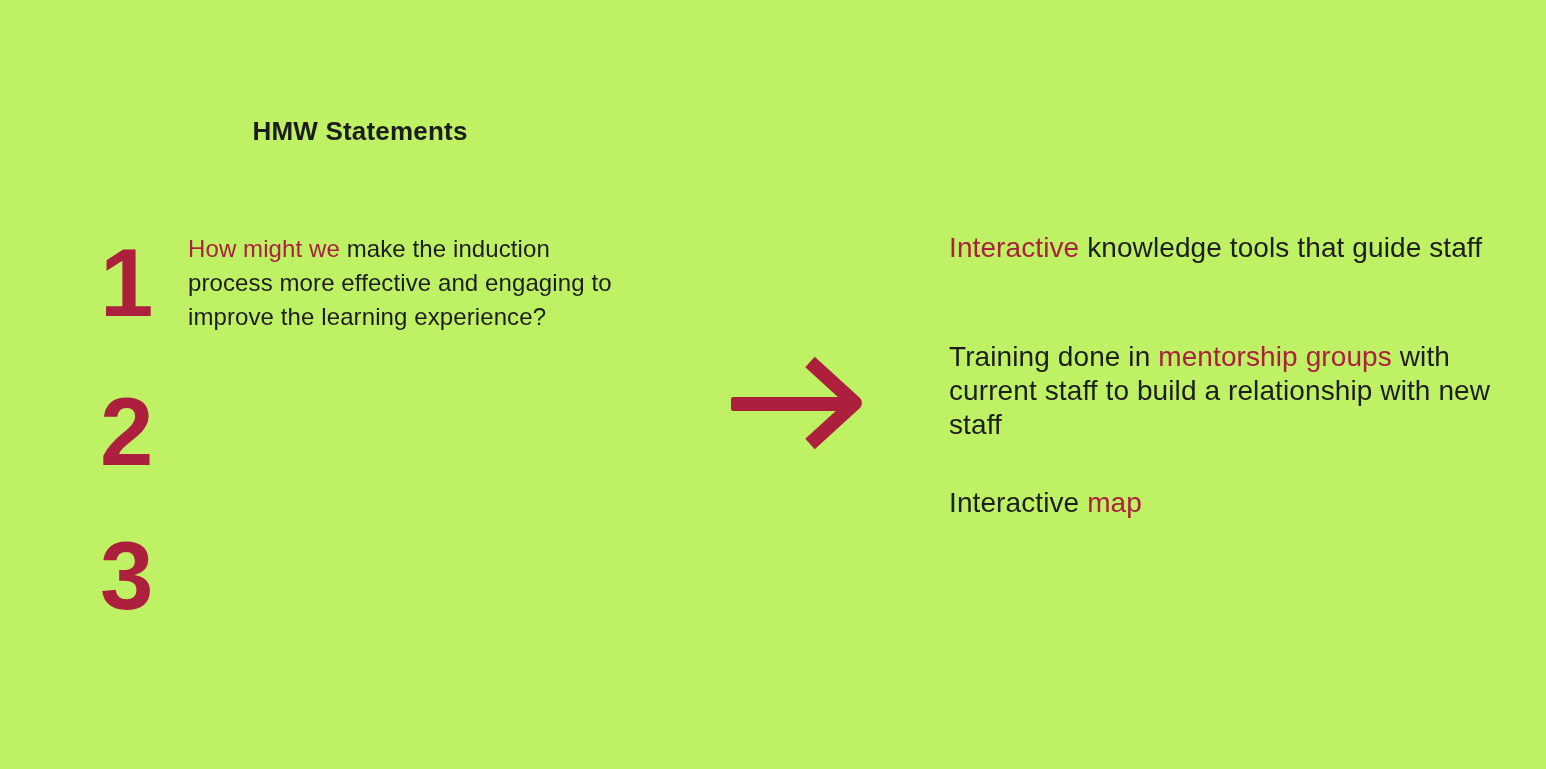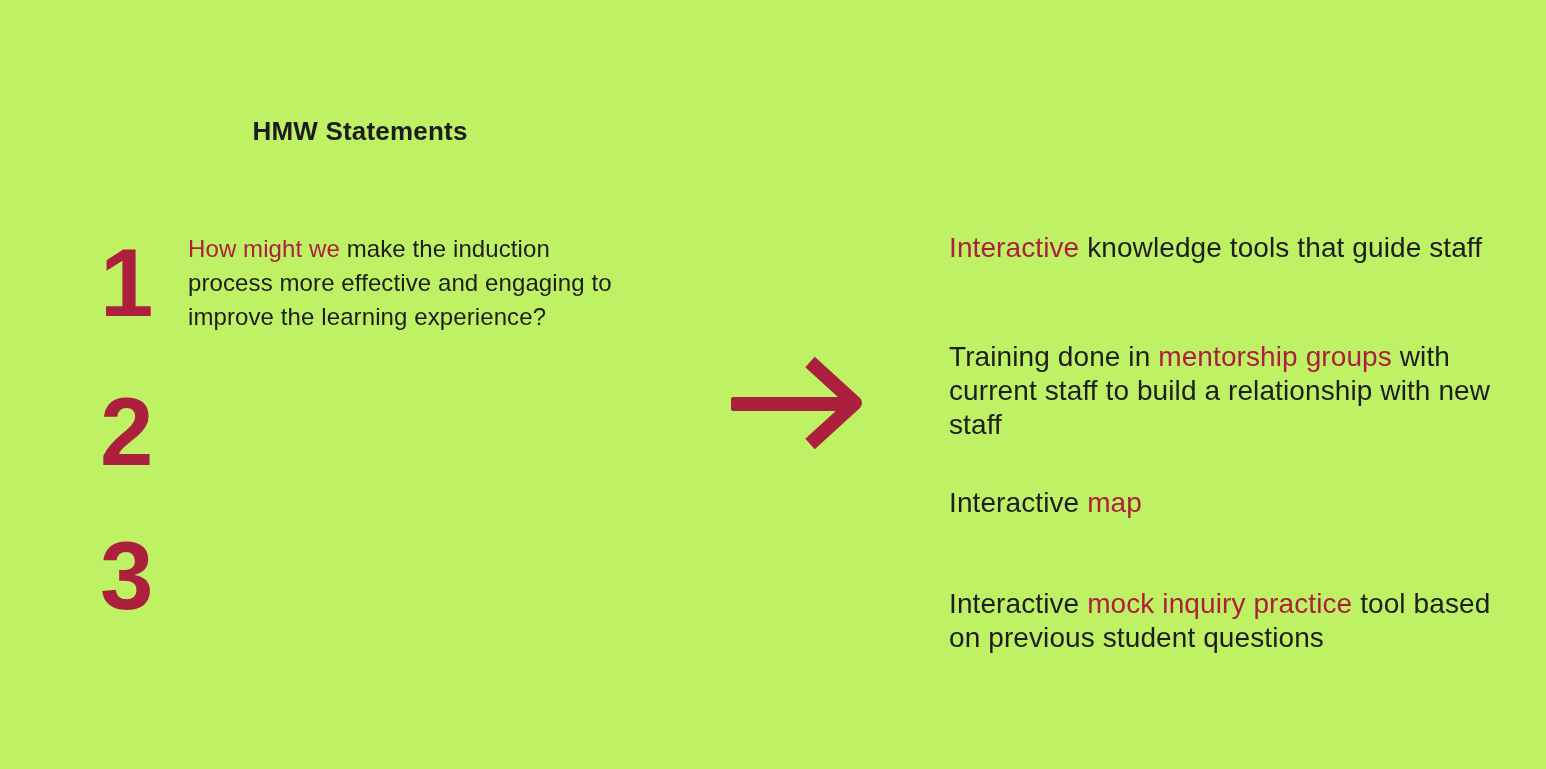--- a/index.html
+++ b/index.html
@@ -112,16 +112,14 @@
       <rect x="6" y="45" width="114" height="14" rx="2" fill="var(--accent)"></rect>
       <path d="M85 10 L130 51 L85 92" fill="none" stroke="var(--accent)" stroke-width="14" stroke-linejoin="round" stroke-linecap="butt"></path>
     </svg>
   </div>
 
   <div class="feature f1"><span class="accent">Interactive</span><span> knowledge tools that guide staff</span></div>
   <div class="feature f2"><span>Training done in </span><span class="accent">mentorship groups</span><span> with
 current staff to build a relationship with new
 staff</span></div>
   <div class="feature f3"><span>Interactive </span><span class="accent">map</span></div>
-  <div class="feature f4"><span>Interactive </span><span class="accent">mock inquiry practice</span><span> tool based
-on previous student questions</span></div>
 
 </div>
 
 </body></html>

